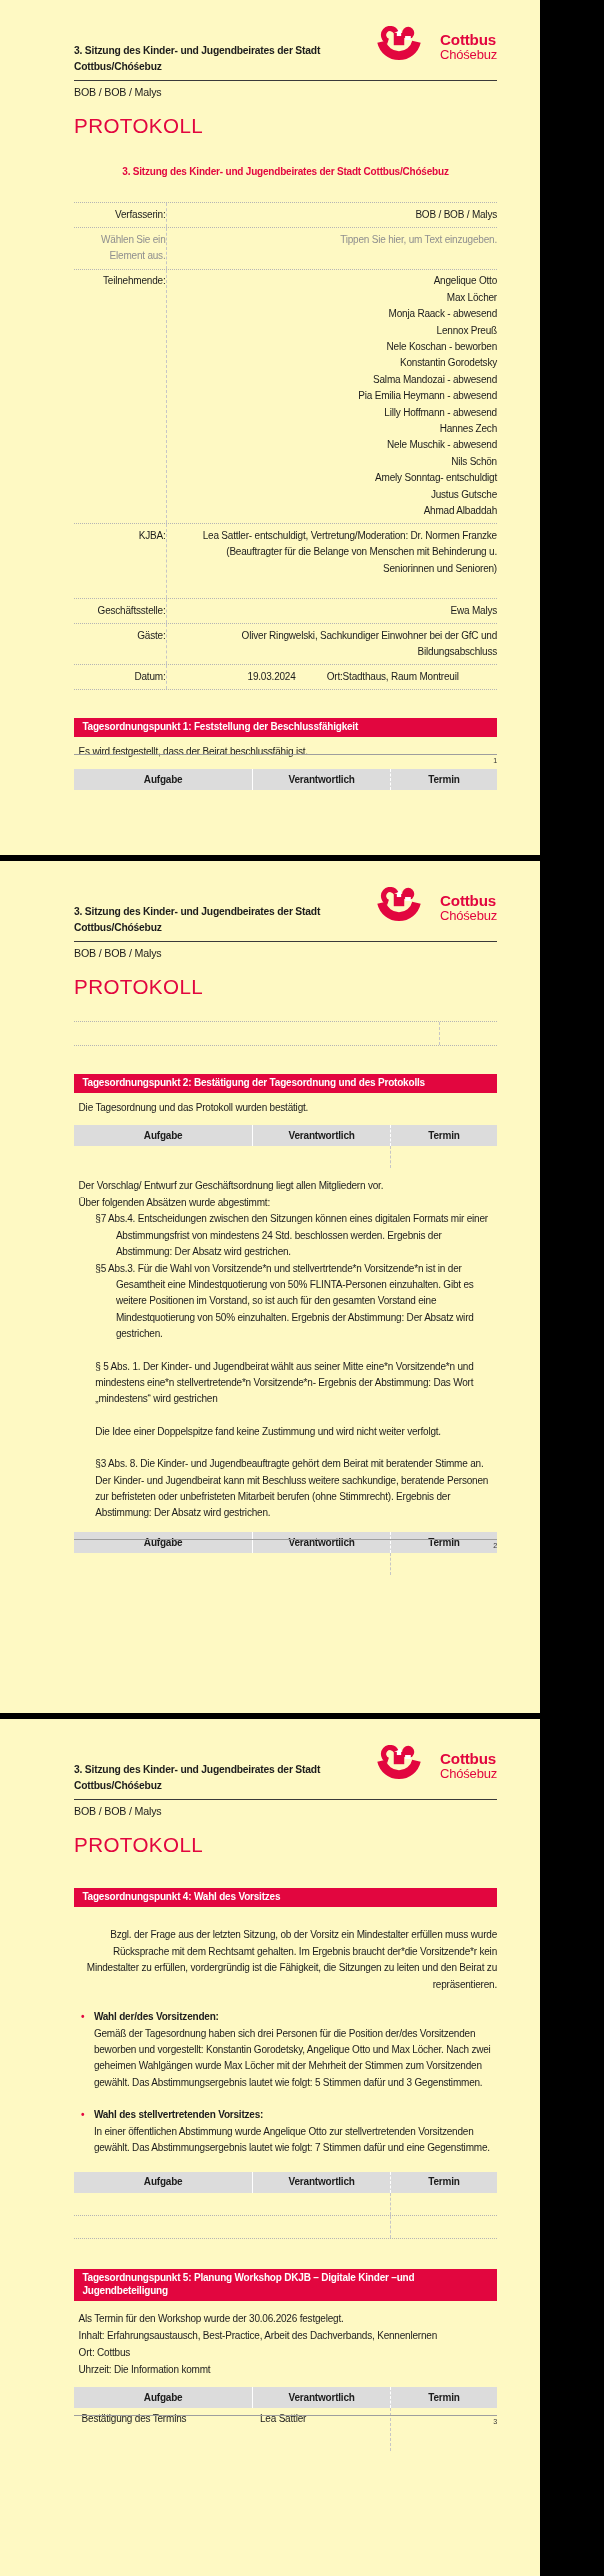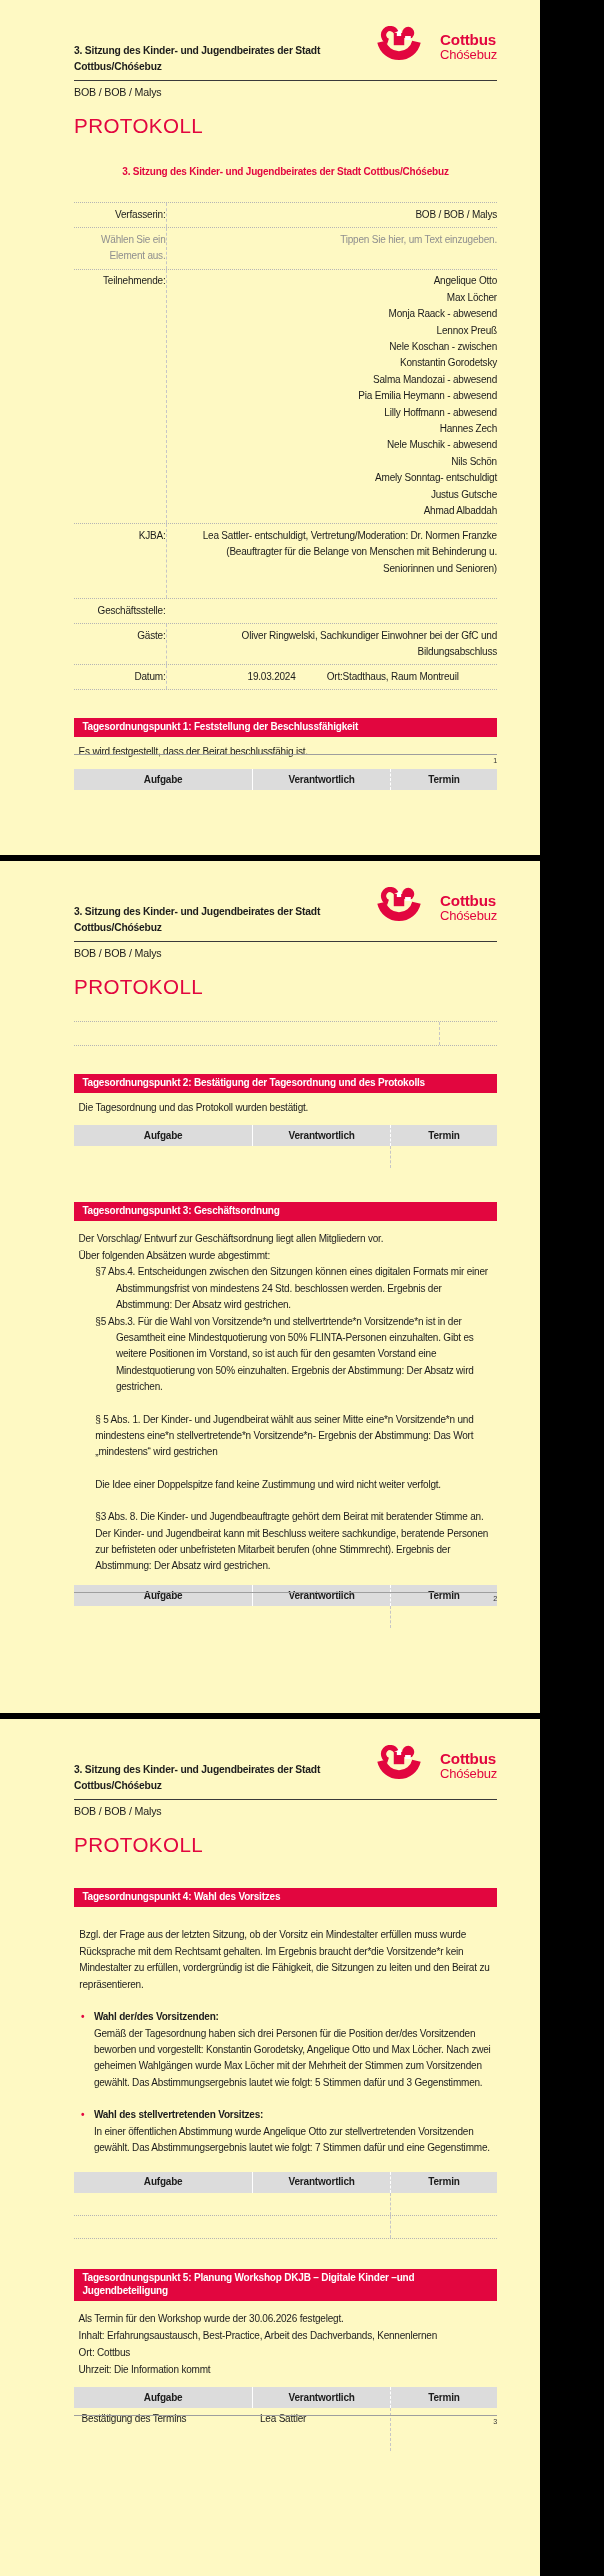--- a/index.html
+++ b/index.html
@@ -63,21 +63,21 @@
         height:23px;display:flex;}
   .frag-left{width:365px;}
   .frag-termin{flex:1;border-left:0.8px dashed var(--dash);}
 
   
   .gs-intro{margin-left:4.6px;}
   .gs-item{margin-left:21.3px;padding-left:20.6px;text-indent:-20.6px;}
   .gs-para{margin-left:21.3px;margin-top:16px;}
 
   
-  .t4-intro{margin:20.6px 0 0 5.3px;}
+  .t4-intro{margin:20.6px 0 0 5.3px;text-align:right;}
   .bullet-item{display:flex;margin:16px 0 0 6.9px;}
   .bullet-dot{width:13px;flex:none;color:var(--red);font-weight:bold;}
   .bullet-body{flex:1;}
   .bullet-title{font-weight:bold;}
 
   
   .t5-line{margin-left:4.6px;line-height:17px;}
 
   
   .footer{position:absolute;left:74px;right:43px;bottom:25px;}
@@ -134,39 +134,40 @@
         <div class="info-label muted">Wählen Sie ein Element aus.</div>
         <div class="info-value muted">Tippen Sie hier, um Text einzugeben.</div>
       </div>
       <div class="info-row">
         <div class="info-label">Teilnehmende:</div>
         <div class="info-value">
           <div>Angelique Otto</div>
           <div>Max Löcher</div>
           <div>Monja Raack - abwesend</div>
           <div>Lennox Preuß</div>
-          <div>Nele Koschan - zwischen</div>
+          <div>Nele Koschan - beworben</div>
           <div>Konstantin Gorodetsky</div>
           <div>Salma Mandozai - abwesend</div>
           <div>Pia Emilia Heymann - abwesend</div>
           <div>Lilly Hoffmann - abwesend</div>
           <div>Hannes Zech</div>
           <div>Nele Muschik - abwesend</div>
           <div>Nils Schön</div>
           <div>Amely Sonntag- entschuldigt</div>
           <div>Justus Gutsche</div>
           <div>Ahmad Albaddah</div>
         </div>
       </div>
       <div class="info-row">
         <div class="info-label">KJBA:</div>
         <div class="info-value kjba-pad">Lea Sattler- entschuldigt, Vertretung/Moderation: Dr. Normen Franzke (Beauftragter für die Belange von Menschen mit Behinderung u. Seniorinnen und Senioren)</div>
       </div>
       <div class="info-row">
         <div class="info-label">Geschäftsstelle:</div>
+        <div class="info-value">Ewa Malys</div>
       </div>
       <div class="info-row">
         <div class="info-label">Gäste:</div>
         <div class="info-value">Oliver Ringwelski, Sachkundiger Einwohner bei der GfC und Bildungsabschluss</div>
       </div>
       <div class="info-row">
         <div class="info-label">Datum:</div>
         <div class="info-value date-flex">
           <span class="date-val">19.03.2024</span>
           <span class="ort-label">Ort:</span>
@@ -231,21 +232,20 @@
       <div class="th-aufgabe">Aufgabe</div>
       <div class="th-verantwortlich">Verantwortlich</div>
       <div class="th-termin">Termin</div>
     </div>
     <div class="task-row">
       <div class="td-aufgabe"></div>
       <div class="td-verantwortlich"></div>
       <div class="td-termin"></div>
     </div>
 
-    <div class="top-banner mt44">Tagesordnungspunkt 3: Geschäftsordnung</div>
     <div class="gs-intro mt13">Der Vorschlag/ Entwurf zur Geschäftsordnung liegt allen Mitgliedern vor.</div>
     <div class="gs-intro">Über folgenden Absätzen wurde abgestimmt:</div>
     <div class="gs-item">§7 Abs.4. Entscheidungen zwischen den Sitzungen können eines digitalen Formats mir einer Abstimmungsfrist von mindestens 24 Std. beschlossen werden. Ergebnis der Abstimmung: Der Absatz wird gestrichen.</div>
     <div class="gs-item">§5 Abs.3. Für die Wahl von Vorsitzende*n und stellvertrtende*n Vorsitzende*n ist in der Gesamtheit eine Mindestquotierung von 50% FLINTA-Personen einzuhalten. Gibt es weitere Positionen im Vorstand, so ist auch für den gesamten Vorstand eine Mindestquotierung von 50% einzuhalten. Ergebnis der Abstimmung: Der Absatz wird gestrichen.</div>
     <div class="gs-para">§ 5 Abs. 1. Der Kinder- und Jugendbeirat wählt aus seiner Mitte eine*n Vorsitzende*n und mindestens eine*n stellvertretende*n Vorsitzende*n- Ergebnis der Abstimmung: Das Wort „mindestens“ wird gestrichen</div>
     <div class="gs-para">Die Idee einer Doppelspitze fand keine Zustimmung und wird nicht weiter verfolgt.</div>
     <div class="gs-para">§3 Abs. 8. Die Kinder- und Jugendbeauftragte gehört dem Beirat mit beratender Stimme an. Der Kinder- und Jugendbeirat kann mit Beschluss weitere sachkundige, beratende Personen zur befristeten oder unbefristeten Mitarbeit berufen (ohne Stimmrecht). Ergebnis der Abstimmung: Der Absatz wird gestrichen.</div>
     <div class="task-header mt13">
       <div class="th-aufgabe">Aufgabe</div>
       <div class="th-verantwortlich">Verantwortlich</div>

